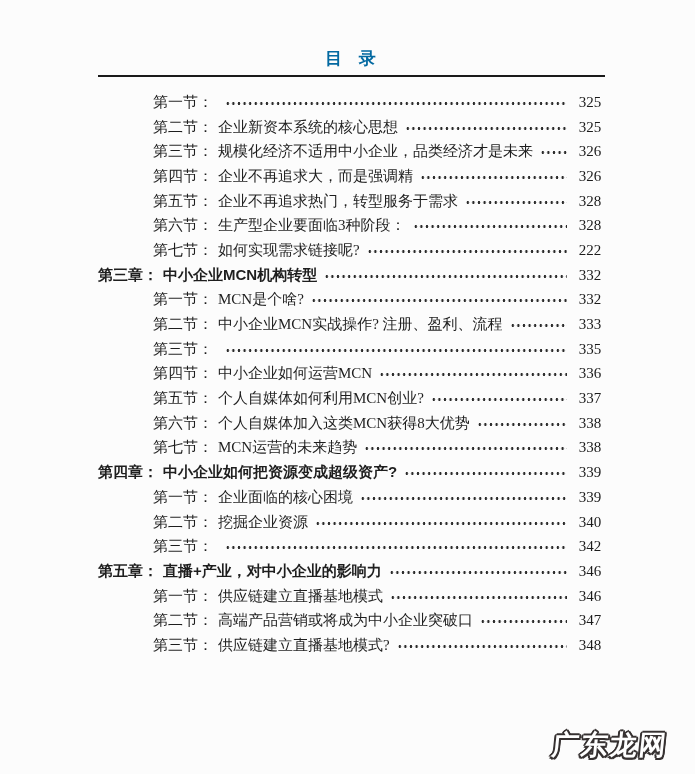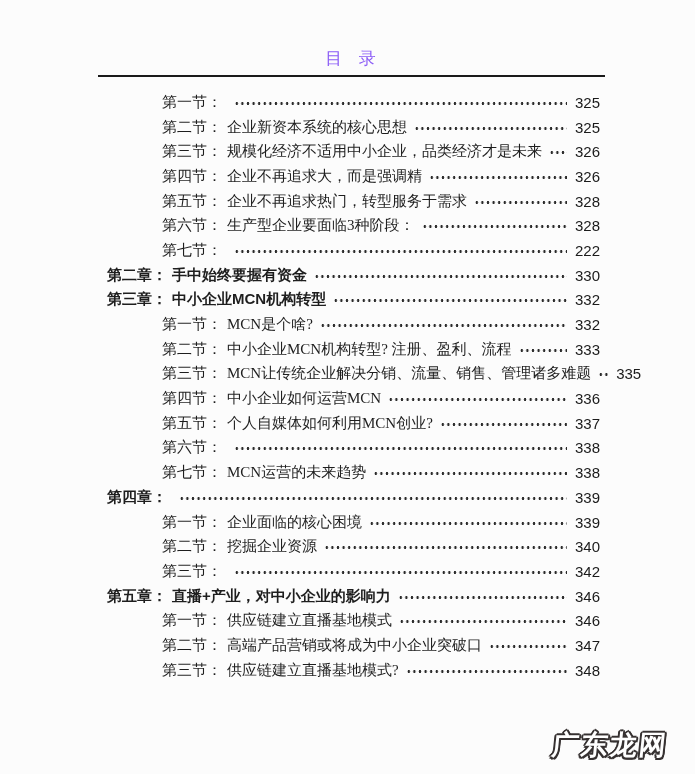--- a/index.html
+++ b/index.html
@@ -12,43 +12,42 @@
     position: relative;
     width: 695px; height: 774px;
     background: #fcfcfc;
     overflow: hidden;
   }
   .toc-title {
     position: absolute;
     top: 47px; left: 98px; width: 507px;
     text-align: center;
     font-family: "Liberation Sans", "DejaVu Sans", sans-serif;
-    font-weight: normal;
+    font-weight: bold;
     font-size: 17px;
-    color: #8b5cf6;
+    color: #0369a1;
     word-spacing: 8px;
     letter-spacing: 2px;
   }
   .header-rule {
     position: absolute;
     top: 75px; left: 98px; width: 507px; height: 2px;
     background: #1a1a1a;
   }
   .toc {
     position: absolute;
     top: 90px; left: 98px; width: 507px;
   }
   .toc-row {
     display: flex;
     align-items: center;
     height: 24.7px;
     font-size: 15px;
     color: #1e1e1e;
     white-space: nowrap;
-    margin-left: 9px;
   }
   .toc-row.section {
     padding-left: 55px;
     font-family: "Liberation Serif", "DejaVu Serif", serif;
   }
   .toc-row.chapter {
     font-family: "Liberation Sans", "DejaVu Sans", sans-serif;
     font-weight: bold;
   }
   .entry-label { margin-right: 5px; }
@@ -57,22 +56,22 @@
     min-width: 10px;
     height: 7px;
     margin: 2px 8px 0 7px;
     background-image: radial-gradient(circle, #2a2a2a 1.1px, rgba(0,0,0,0) 1.5px);
     background-size: 5.6px 7px;
     background-repeat: repeat-x;
     background-position: left center;
   }
   .pagenum {
     min-width: 30px;
-    text-align: left;
-    font-family: Liberation Sans, sans-serif;
+    text-align: center;
+    font-family: Liberation Serif, serif;
     font-weight: normal;
     color: #1b1b1b;
   }
   .watermark {
     position: absolute;
     left: 552px; top: 727px;
     font-family: "DejaVu Sans", sans-serif;
     font-weight: bold;
     font-size: 27px;
     letter-spacing: 2px;
@@ -123,78 +122,74 @@
     <span class="pagenum">328</span>
   </div>
       <div class="toc-row section">
     <span class="entry-label">第六节：</span>
     <span class="entry-title">生产型企业要面临3种阶段：</span>
     <span class="leader"></span>
     <span class="pagenum">328</span>
   </div>
       <div class="toc-row section">
     <span class="entry-label">第七节：</span>
+    <span class="entry-title">如何实现需求链接呢?</span>
     <span class="leader"></span>
     <span class="pagenum">222</span>
-  </div>
-      <div class="toc-row chapter">
-    <span class="entry-label">第二章：</span>
-    <span class="entry-title">手中始终要握有资金</span>
-    <span class="leader"></span>
-    <span class="pagenum">330</span>
   </div>
       <div class="toc-row chapter">
     <span class="entry-label">第三章：</span>
     <span class="entry-title">中小企业MCN机构转型</span>
     <span class="leader"></span>
     <span class="pagenum">332</span>
   </div>
       <div class="toc-row section">
     <span class="entry-label">第一节：</span>
     <span class="entry-title">MCN是个啥?</span>
     <span class="leader"></span>
     <span class="pagenum">332</span>
   </div>
       <div class="toc-row section">
     <span class="entry-label">第二节：</span>
-    <span class="entry-title">中小企业MCN机构转型? 注册、盈利、流程</span>
+    <span class="entry-title">中小企业MCN实战操作? 注册、盈利、流程</span>
     <span class="leader"></span>
     <span class="pagenum">333</span>
   </div>
       <div class="toc-row section">
     <span class="entry-label">第三节：</span>
-    <span class="entry-title">MCN让传统企业解决分销、流量、销售、管理诸多难题</span>
     <span class="leader"></span>
     <span class="pagenum">335</span>
   </div>
       <div class="toc-row section">
     <span class="entry-label">第四节：</span>
     <span class="entry-title">中小企业如何运营MCN</span>
     <span class="leader"></span>
     <span class="pagenum">336</span>
   </div>
       <div class="toc-row section">
     <span class="entry-label">第五节：</span>
     <span class="entry-title">个人自媒体如何利用MCN创业?</span>
     <span class="leader"></span>
     <span class="pagenum">337</span>
   </div>
       <div class="toc-row section">
     <span class="entry-label">第六节：</span>
+    <span class="entry-title">个人自媒体加入这类MCN获得8大优势</span>
     <span class="leader"></span>
     <span class="pagenum">338</span>
   </div>
       <div class="toc-row section">
     <span class="entry-label">第七节：</span>
     <span class="entry-title">MCN运营的未来趋势</span>
     <span class="leader"></span>
     <span class="pagenum">338</span>
   </div>
       <div class="toc-row chapter">
     <span class="entry-label">第四章：</span>
+    <span class="entry-title">中小企业如何把资源变成超级资产?</span>
     <span class="leader"></span>
     <span class="pagenum">339</span>
   </div>
       <div class="toc-row section">
     <span class="entry-label">第一节：</span>
     <span class="entry-title">企业面临的核心困境</span>
     <span class="leader"></span>
     <span class="pagenum">339</span>
   </div>
       <div class="toc-row section">

